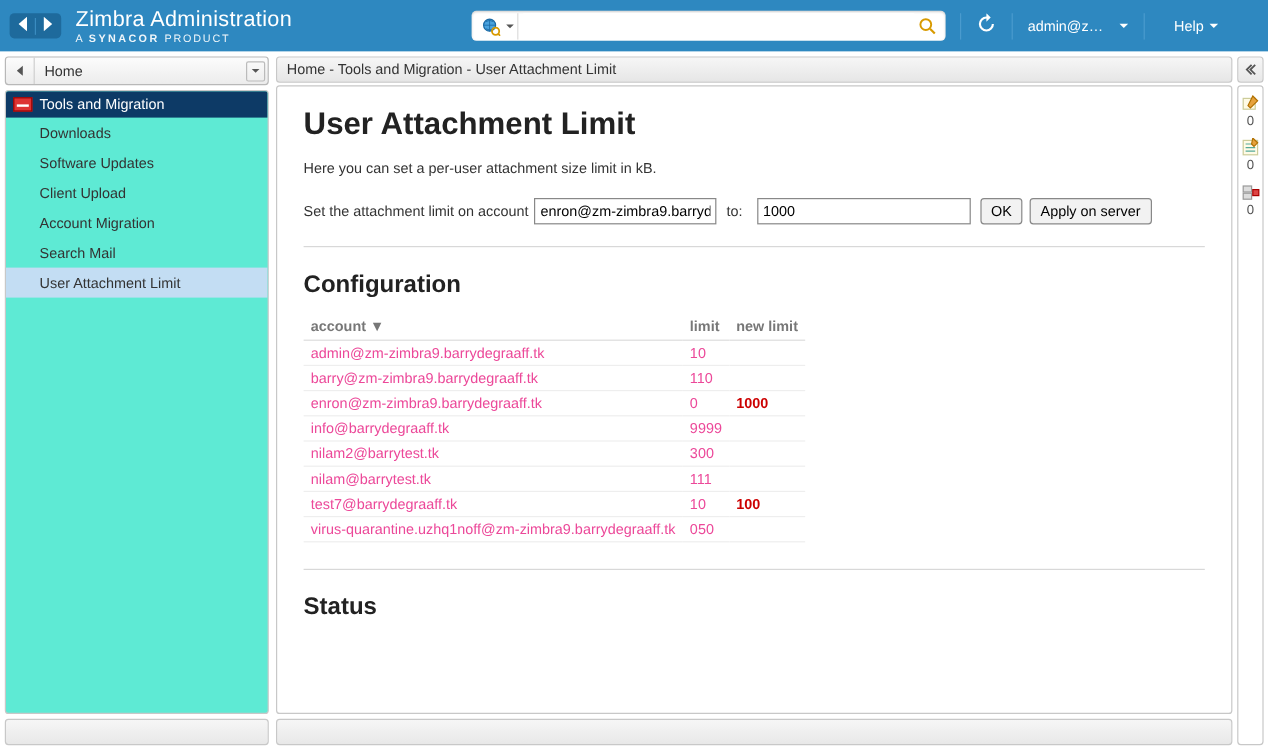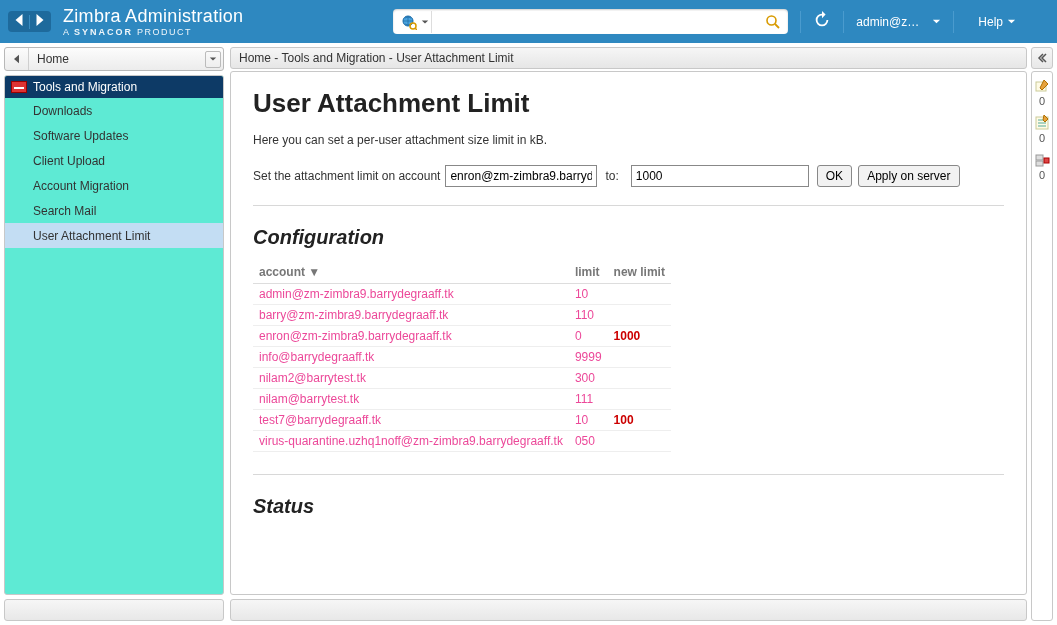--- a/index.html
+++ b/index.html
@@ -50,21 +50,21 @@
 .content { flex: 1; border: 1px solid #c8c8c8; border-radius: 3px; background: #fff; padding: 16px 22px; overflow: auto; }
 .content h1 { font-size: 26px; font-weight: bold; color: #222; margin-bottom: 14px; }
 .content p.desc { font-size: 12px; color: #333; margin-bottom: 18px; }
 .form-row { display: flex; align-items: center; margin-bottom: 20px; padding-bottom: 18px; border-bottom: 1px solid #d8d8d8; }
 .form-row label { margin-right: 5px; font-size: 12px; }
 .form-row input[type=text] { border: 1px solid #888; height: 22px; padding: 0 4px; font-size: 12px; }
 .form-row .acct-input { width: 152px; }
 .form-row .limit-input { width: 178px; margin: 0 8px; }
 .form-row button { border: 1px solid #888; background: #f2f2f2; border-radius: 3px; padding: 3px 8px; font-size: 12px; cursor: pointer; }
 .form-row button + button { margin-left: 6px; }
-.content h2 { font-size: 20px; font-weight: bold; margin-bottom: 12px; color: #222; font-style: italic; }
+.content h2 { font-size: 20px; font-weight: bold; margin-bottom: 12px; color: #222; }
 table.conf { border-collapse: collapse; font-size: 12px; }
 table.conf th { text-align: left; color: #777; font-weight: bold; padding: 4px 6px; border-bottom: 1px solid #ddd; }
 table.conf td { padding: 3px 6px; border-bottom: 1px solid #eee; color: #ec4899; }
 table.conf td.newlim { color: #c00; font-weight: bold; }
 .status-sec { margin-top: 22px; padding-top: 20px; border-top: 1px solid #d8d8d8; }
 .status-sec h2 { margin-bottom: 12px; }
 .status-sec p { font-style: italic; color: #777; }
 .content-footer { height: 22px; border: 1px solid #c8c8c8; border-radius: 3px; margin-top: 4px; background: linear-gradient(#f6f6f6,#e8e8e8); }
 
 .right-rail { width: 22px; margin-left: 4px; display: flex; flex-direction: column; }

